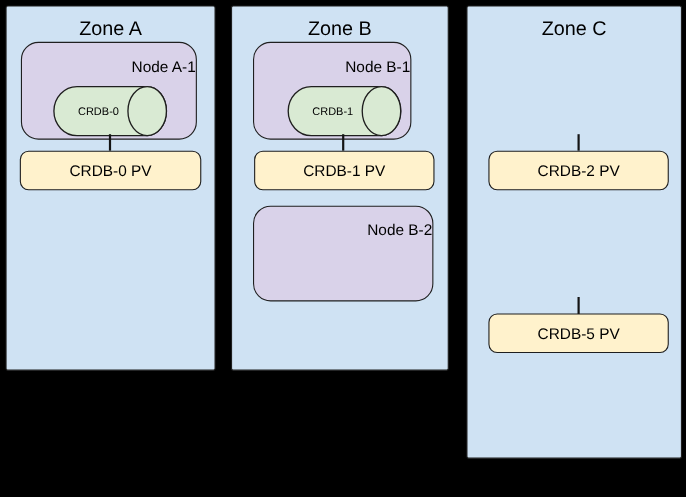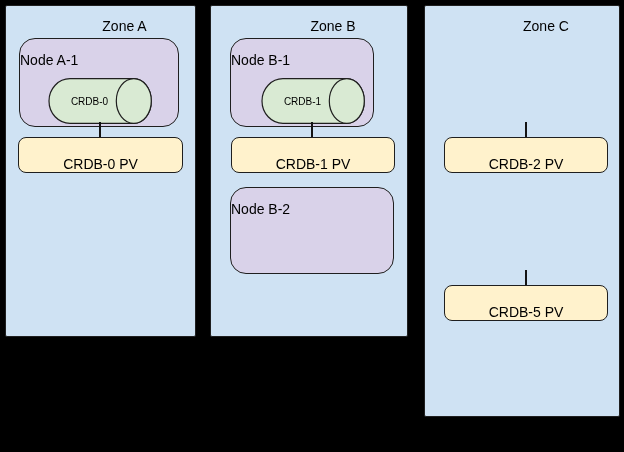--- a/index.html
+++ b/index.html
@@ -6,41 +6,41 @@
   .canvas{
     position:relative;width:624px;height:452px;background:#000;
     font-family:"Liberation Sans",sans-serif;color:#000;overflow:hidden;
   }
   .zone{
     position:absolute;box-sizing:border-box;
     background:#cfe2f3;border:1px solid #1f1f1f;border-radius:2px;
   }
   .zone-title{
     position:absolute;top:12px;left:0;width:100%;text-align:center;
-    font-size:14px;line-height:17px;margin-left:24px;
+    font-size:18px;line-height:17px;
   }
   .node{
     position:absolute;box-sizing:border-box;
     background:#d9d2e9;border:1px solid #1f1f1f;border-radius:16px;
   }
   .node-title{
-    position:absolute;top:13px;left:0;width:100%;text-align:left;
+    position:absolute;top:13px;left:0;width:100%;text-align:right;
     font-size:14px;line-height:17px;
   }
   .cylinder{position:absolute;overflow:visible;}
   .cylinder text{
     font-family:"Liberation Sans",sans-serif;font-size:10px;fill:#000;
   }
   .connector{
     position:absolute;width:2px;background:#141414;
   }
   .pv{
     position:absolute;box-sizing:border-box;
     background:#fff2cc;border:1px solid #1f1f1f;border-radius:8px;
-    display:flex;align-items:flex-end;justify-content:center;
+    display:flex;align-items:center;justify-content:center;
     font-size:14px;
   }
 </style>
 </head>
 <body>
 
 <div class="canvas">
 
   <section class="zone" style="left:5px;top:5px;width:191px;height:332px">
     <div class="zone-title">Zone A</div>

